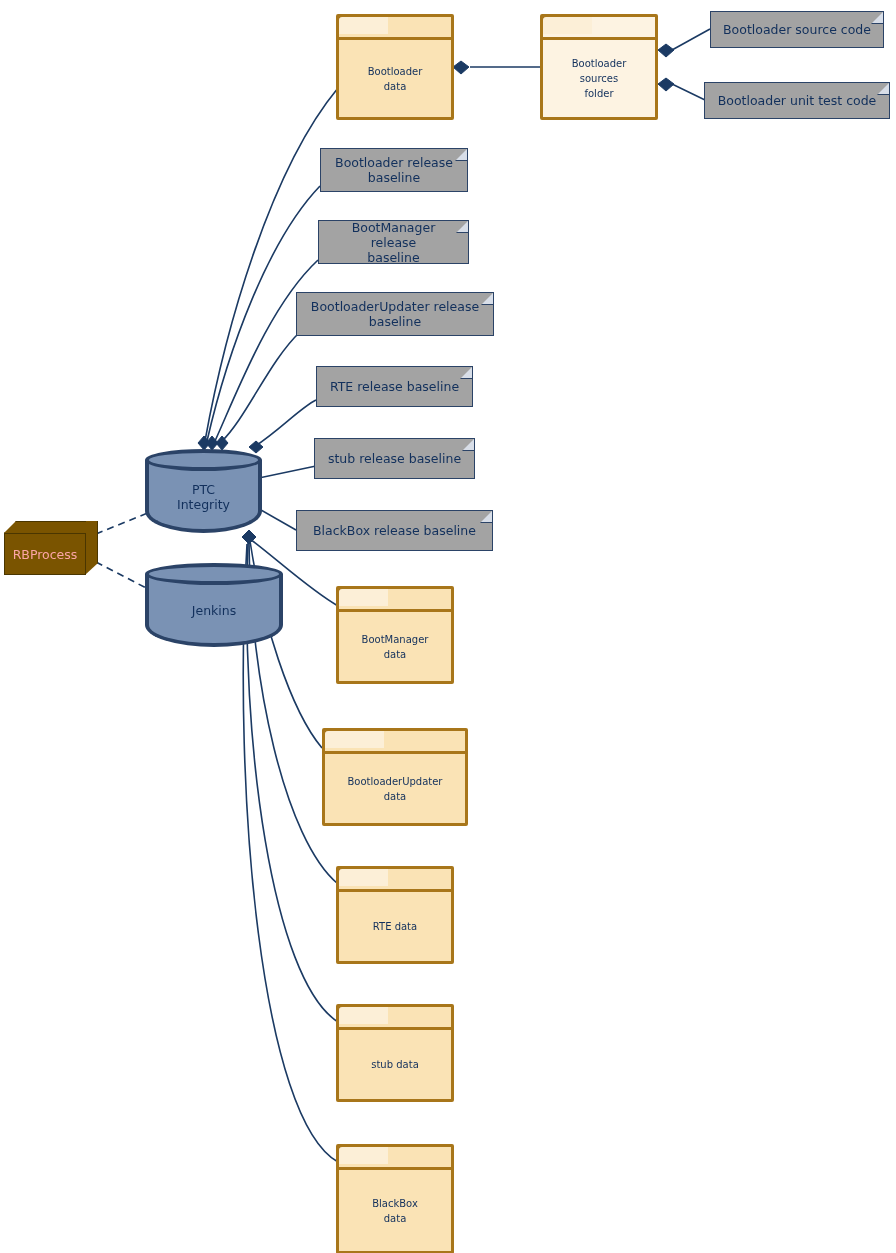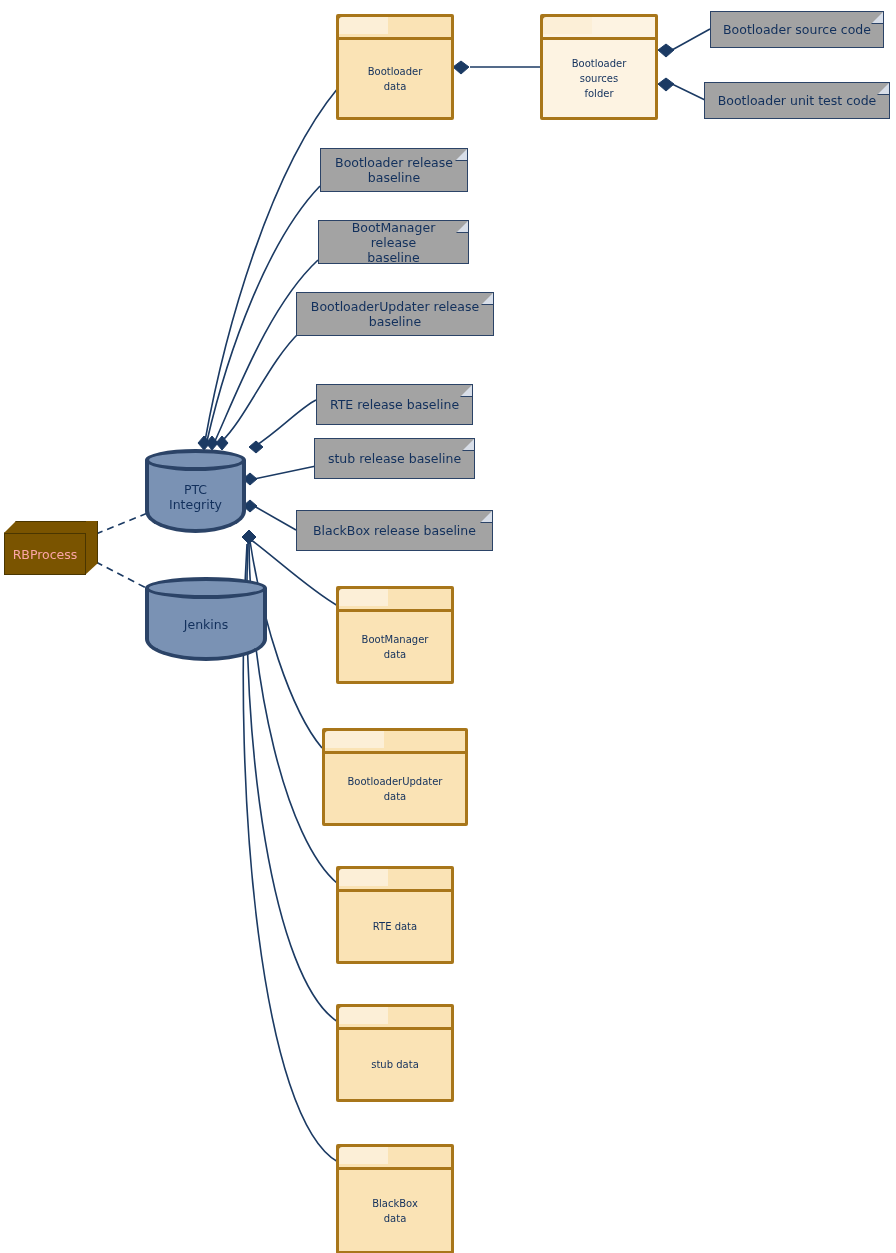--- a/index.html
+++ b/index.html
@@ -112,20 +112,21 @@
     position: relative;
     z-index: 2;
     padding: 0 8px;
     white-space: pre-line;
   }
 
   
   .database {
     position: absolute;
     z-index: 3;
+    padding-left: 16px;
   }
   .database .cyl-body {
     position: absolute;
     left: 0; right: 0;
     top: 11px;
     bottom: 0;
     box-sizing: border-box;
     background: #7A92B4;
     border: 4px solid #2B4367;
     border-top: none;
@@ -290,21 +291,21 @@
     <div class="label">BootManager release
 baseline</div>
   </div>
 
   <div class="artifact" style="left:296px; top:292px; width:198px; height:44px;">
     <div class="fold"></div>
     <div class="label">BootloaderUpdater release
 baseline</div>
   </div>
 
-  <div class="artifact" style="left:316px; top:384px; width:157px; height:41px;">
+  <div class="artifact" style="left:316px; top:366px; width:157px; height:41px;">
     <div class="fold"></div>
     <div class="label">RTE release baseline</div>
   </div>
 
   <div class="artifact" style="left:314px; top:438px; width:161px; height:41px;">
     <div class="fold"></div>
     <div class="label">stub release baseline</div>
   </div>
 
   <div class="artifact" style="left:296px; top:510px; width:197px; height:41px;">
@@ -312,21 +313,21 @@
     <div class="label">BlackBox release baseline</div>
   </div>
 
   <div class="database" style="left:145px; top:449px; width:101px; height:84px;">
     <div class="cyl-body"></div>
     <div class="cyl-top"></div>
     <div class="label">PTC
 Integrity</div>
   </div>
 
-  <div class="database" style="left:145px; top:563px; width:122px; height:84px;margin-top:14px;">
+  <div class="database" style="left:145px; top:563px; width:122px; height:84px;">
     <div class="cyl-body"></div>
     <div class="cyl-top"></div>
     <div class="label">Jenkins</div>
   </div>
 
   <div class="node3d" style="left:4px; top:521px; width:94px; height:54px;">
     <div class="side"></div>
     <div class="top"></div>
     <div class="face">
       <div class="label">RBProcess</div>

